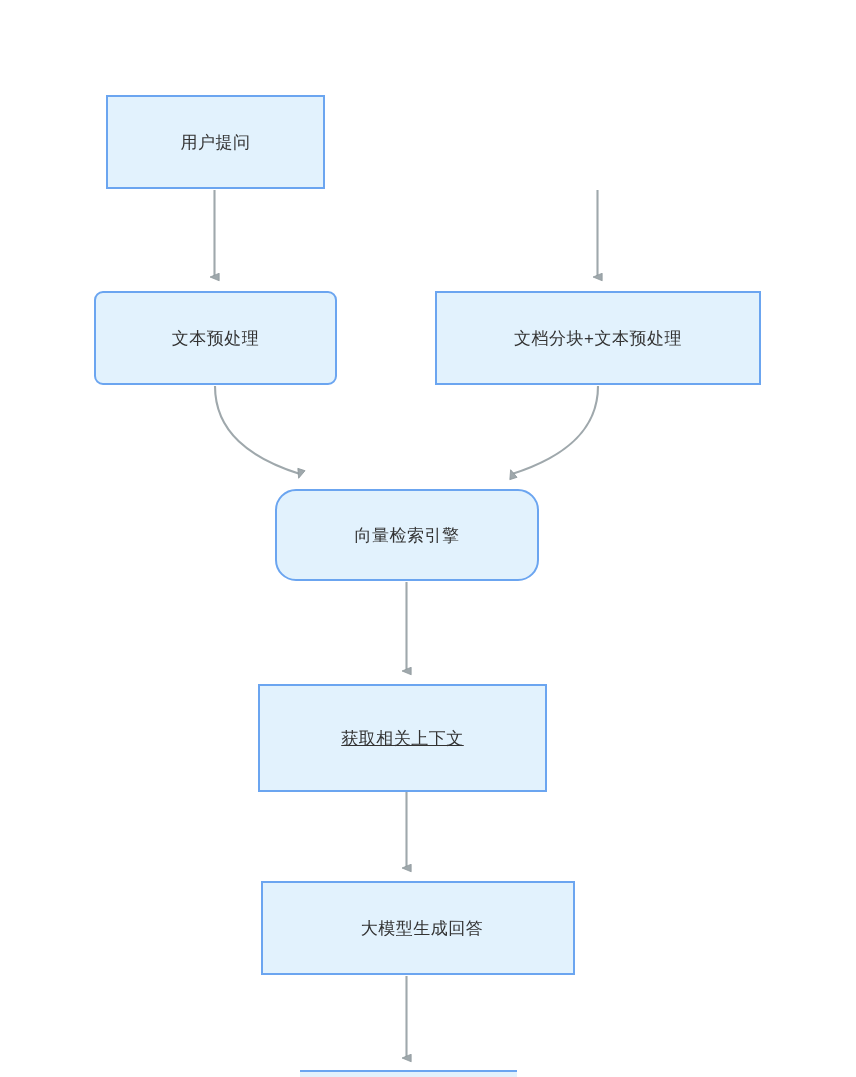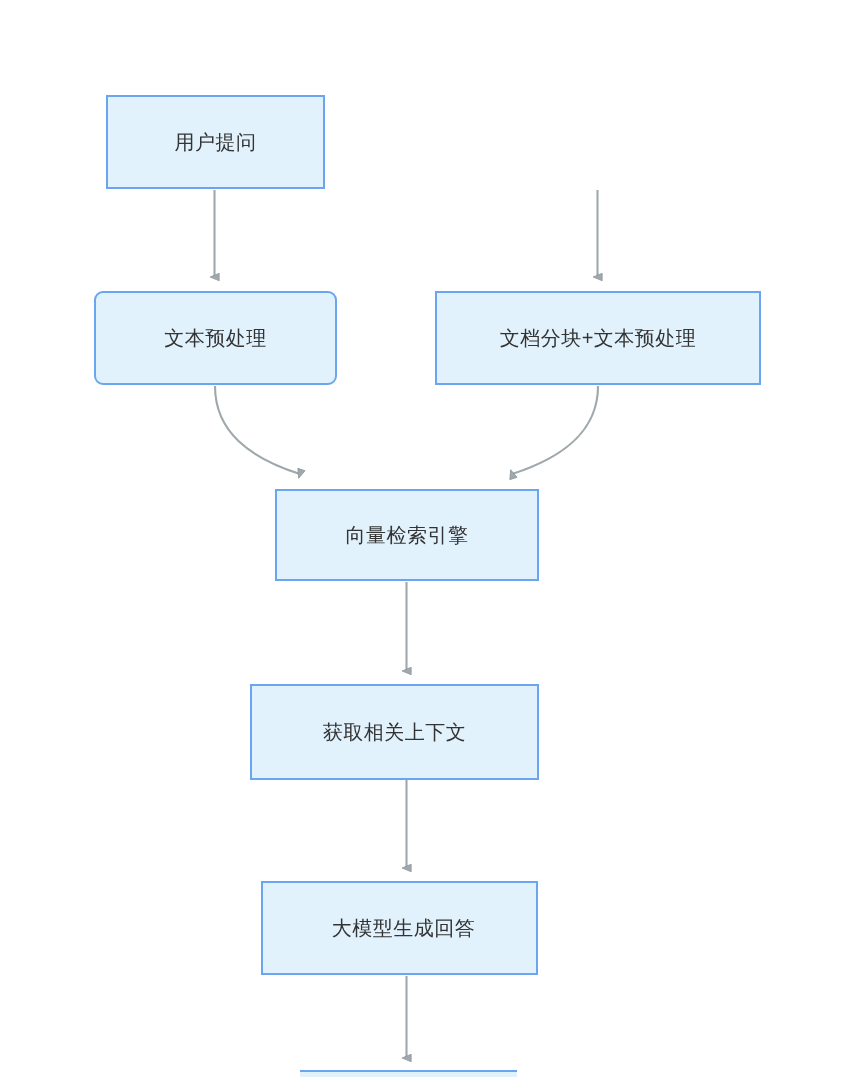--- a/index.html
+++ b/index.html
@@ -27,21 +27,21 @@
   }
   .node {
     position: absolute;
     box-sizing: border-box;
     background: #E2F2FD;
     border: 2px solid #6BA5F0;
     display: flex;
     align-items: center;
     justify-content: center;
     color: #333333;
-    font-size: 20px;
+    font-size: 17px;
     line-height: 1;
     letter-spacing: 0.5px;
     white-space: nowrap;
   }
   .node-label {
     display: block;
   }
   .node-clipped {
     border-bottom: none;
     border-left: none;
@@ -81,29 +81,29 @@
 
 
   <div class="node" style="left:94px; top:291px; width:243px; height:94px;border-radius:9px;">
     <span class="node-label">文本预处理</span>
   </div>
 
   <div class="node" style="left:435px; top:291px; width:326px; height:94px;">
     <span class="node-label">文档分块+文本预处理</span>
   </div>
 
-  <div class="node" style="left:275px; top:489px; width:264px; height:92px;">
+  <div class="node" style="left:275px; top:489px; width:264px; height:92px;border-radius:21px;">
     <span class="node-label">向量检索引擎</span>
   </div>
 
-  <div class="node" style="left:250px; top:684px; width:289px; height:96px;">
+  <div class="node" style="left:258px; top:684px; width:289px; height:108px;text-decoration:underline;">
     <span class="node-label">获取相关上下文</span>
   </div>
 
-  <div class="node" style="left:261px; top:881px; width:277px; height:94px;padding-left:8px;">
+  <div class="node" style="left:261px; top:881px; width:314px; height:94px;padding-left:8px;">
     <span class="node-label">大模型生成回答</span>
   </div>
 
   <div class="node node-clipped" style="left:300px; top:1070px; width:217px; height:40px;">
     <span class="node-label"></span>
   </div>
 
 </div>
 
 </body></html>

